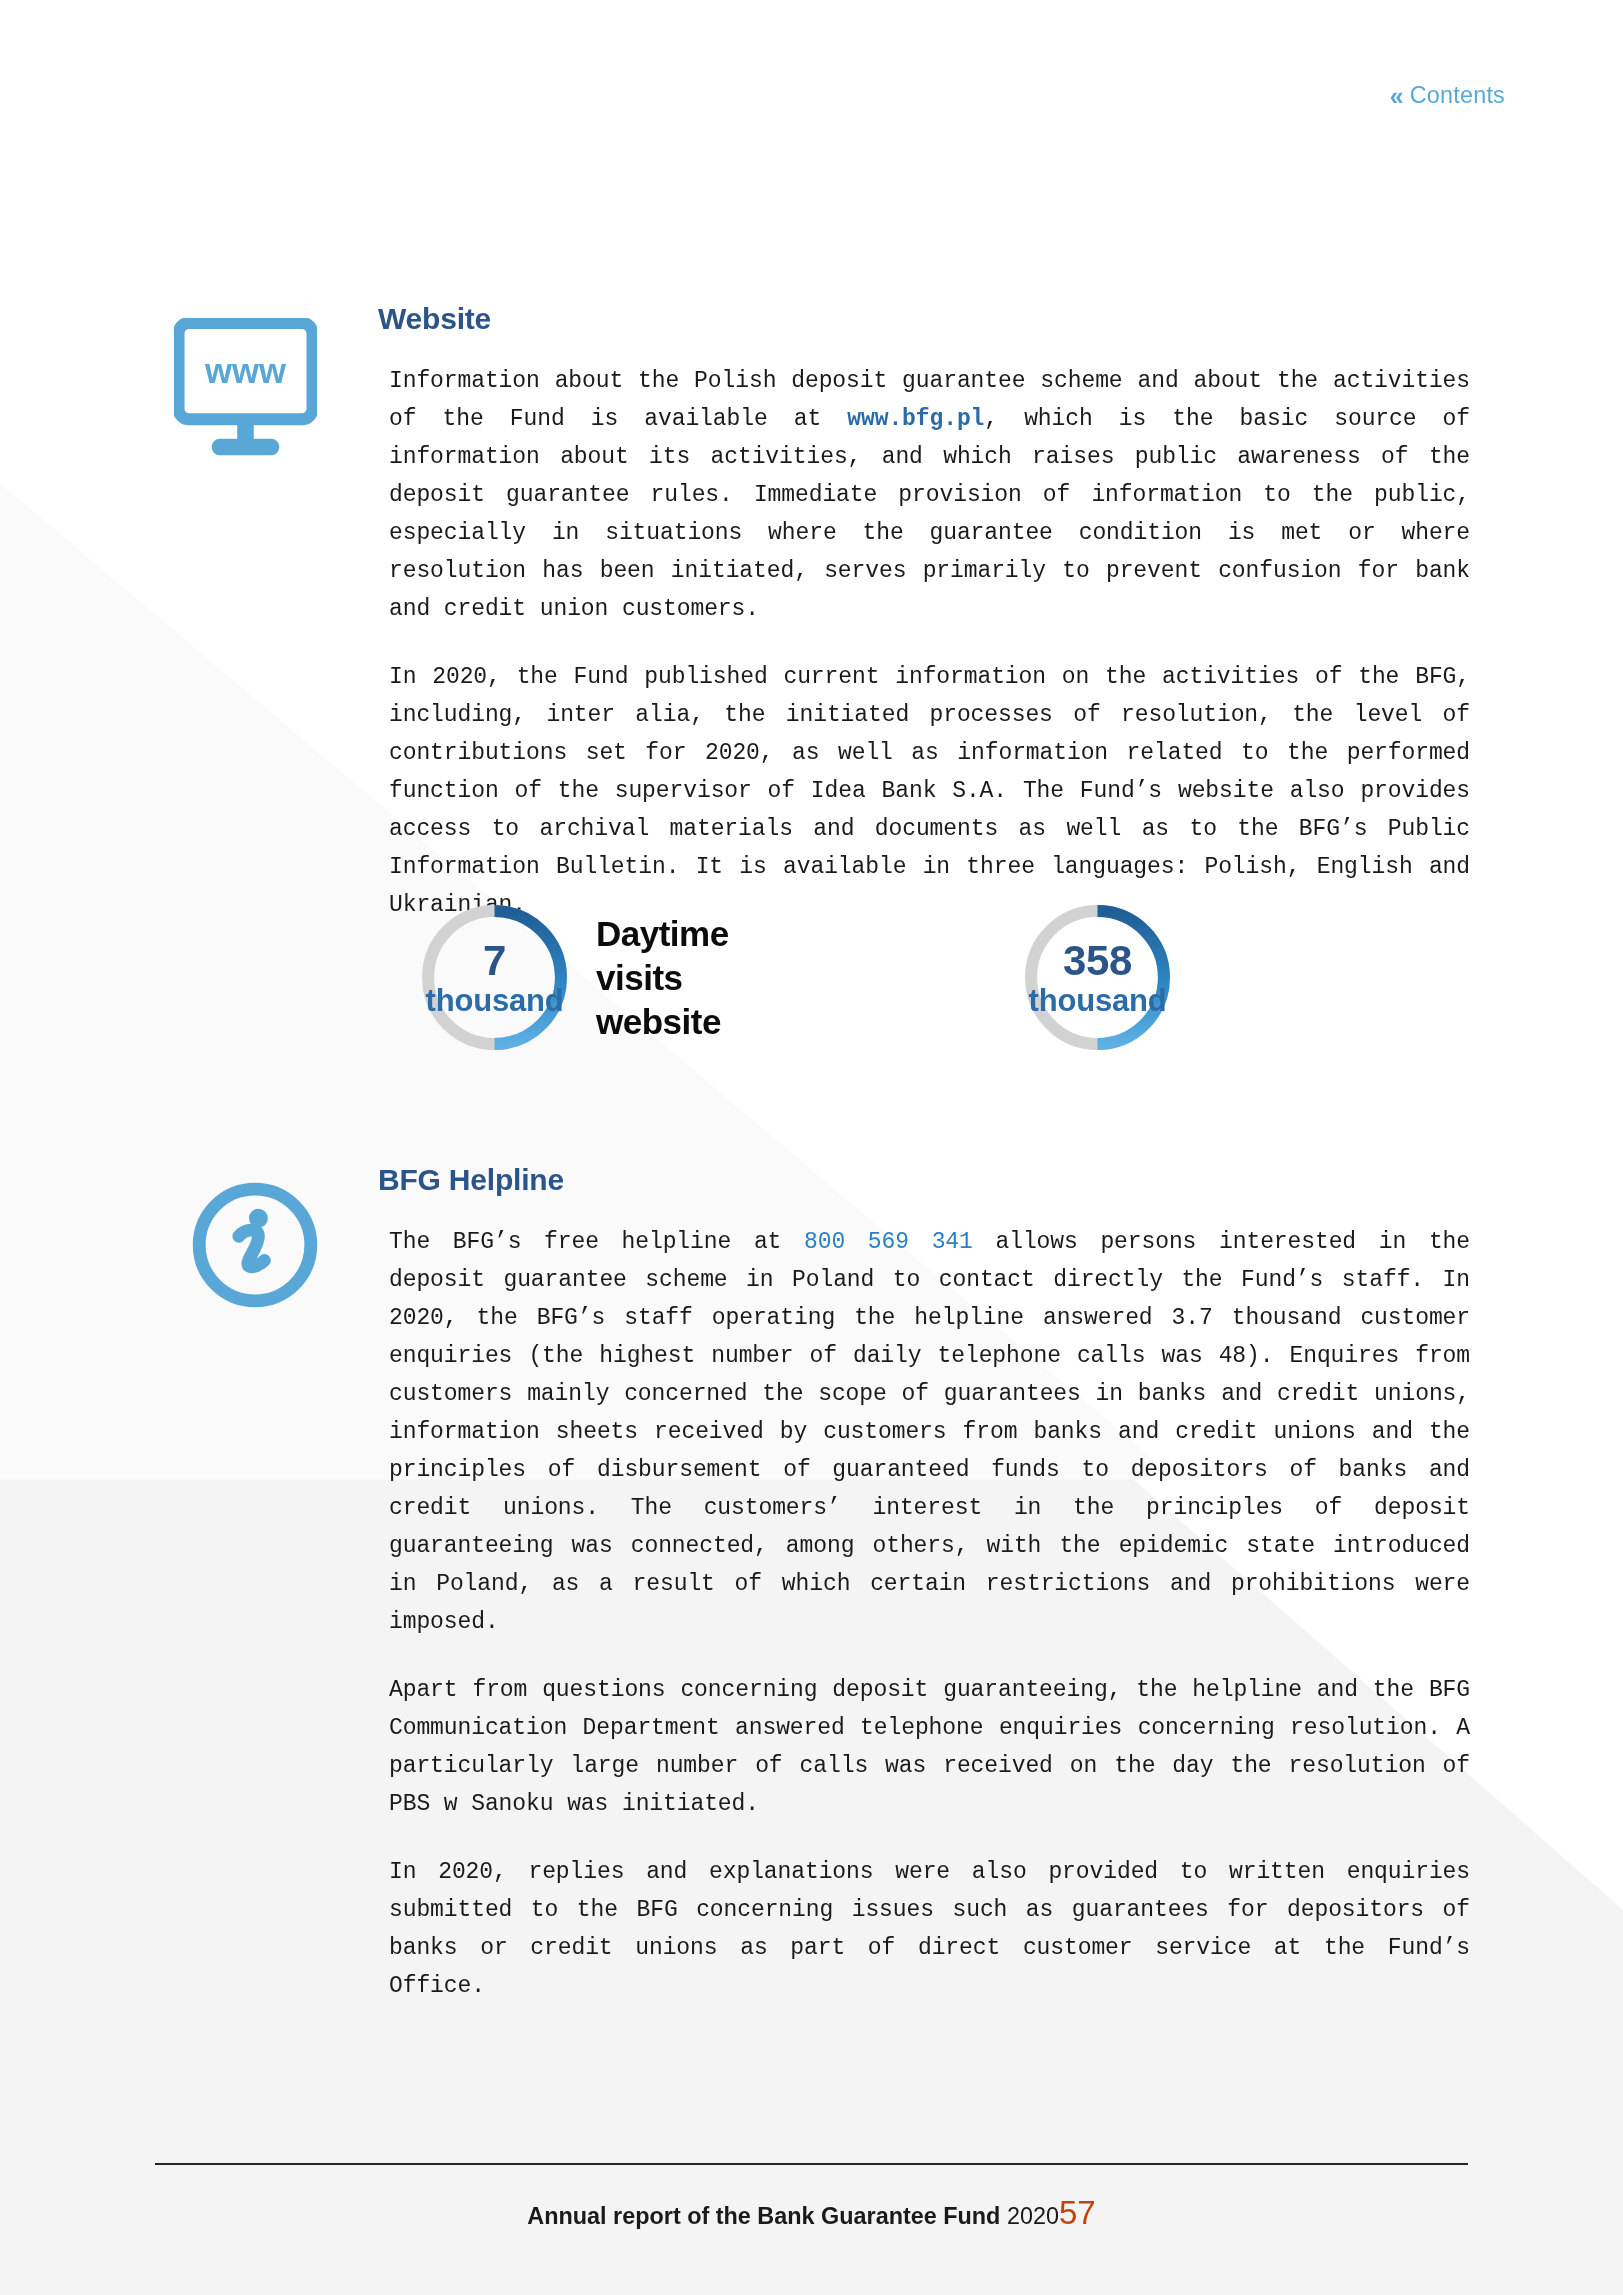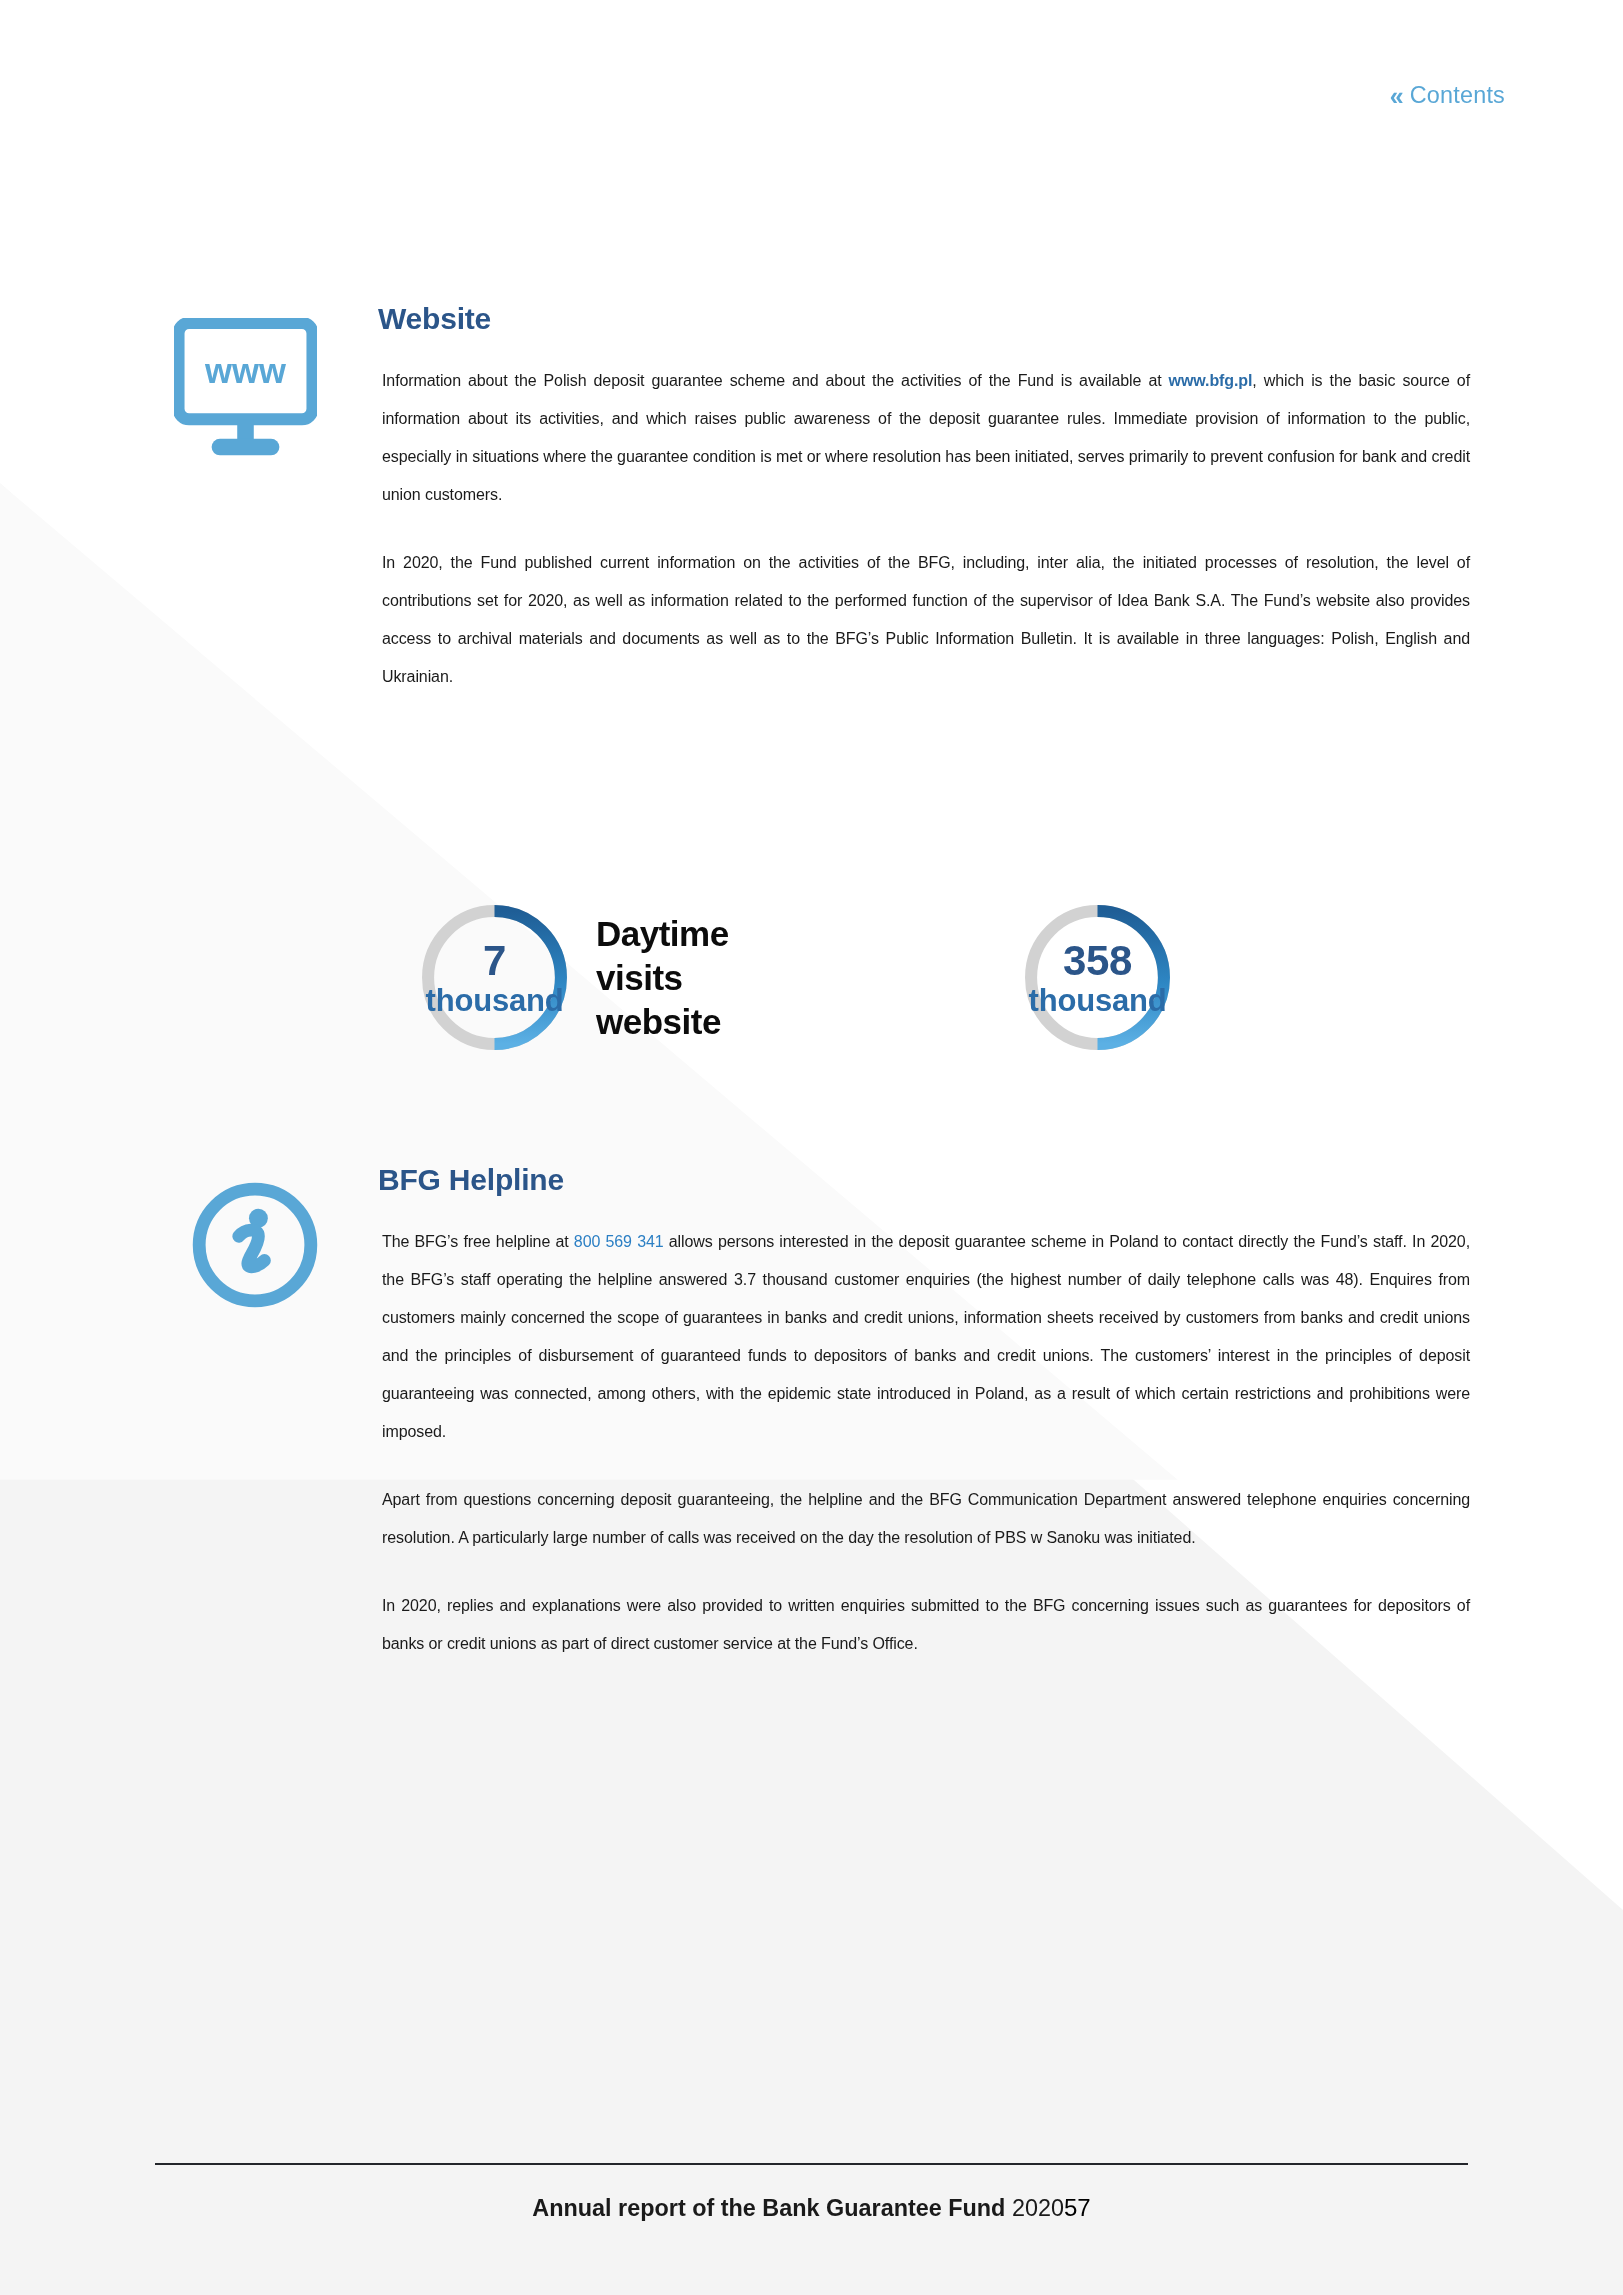--- a/index.html
+++ b/index.html
@@ -64,27 +64,28 @@
     width: 1092px;
   }
   h2.sec-title {
     margin: 0 0 26px 0;
     font-size: 30px;
     font-weight: 700;
     color: #2b5589;
     letter-spacing: -0.2px;
   }
   p.body-text {
-    margin: 0 0 30px 4px;
-    font-size: 16px;
+    margin: 0 0 30px 11px;
+    font-size: 23px;
     line-height: 38px;
     color: #1a1a1a;
     text-align: justify;
     text-justify: inter-word;
     letter-spacing: -0.1px;
+    font-family: Liberation Mono, monospace;
   }
   p.body-text:last-child { margin-bottom: 0; }
   .link-blue {
     color: #2b6ca8;
     font-weight: 700;
   }
   .link-phone {
     color: #2b7fc4;
   }
   p.highlight {
@@ -169,22 +170,22 @@
     justify-content: center;
     z-index: 2;
   }
   .footer-left {
     font-size: 23.4px;
     color: #1a1a1a;
   }
   .footer-left .strong { font-weight: 700; }
   .footer-left .year { font-weight: 400; }
   .footer-page {
-    font-size: 24px;
-    color: #000000;
+    font-size: 33px;
+    color: #c2410c;
   }
 </style>
 </head>
 <body>
 
 <div class="page">
 
   <svg class="watermark" width="1623" height="2295" viewBox="0 0 2150 3040">
     <polygon points="0,640 2150,2530 2150,3040 0,3040" fill="#f4f4f4"></polygon>
     <polygon points="0,640 1560,1960 0,1960" fill="#fafafa"></polygon>

